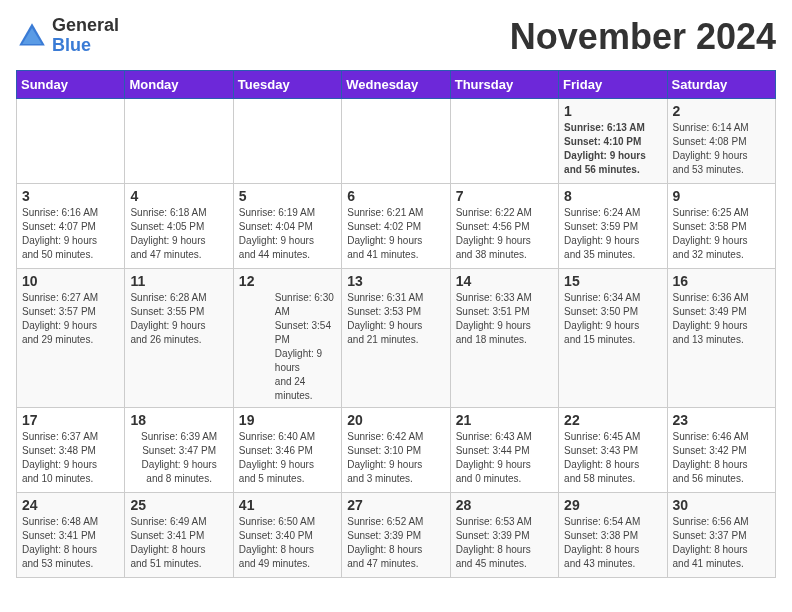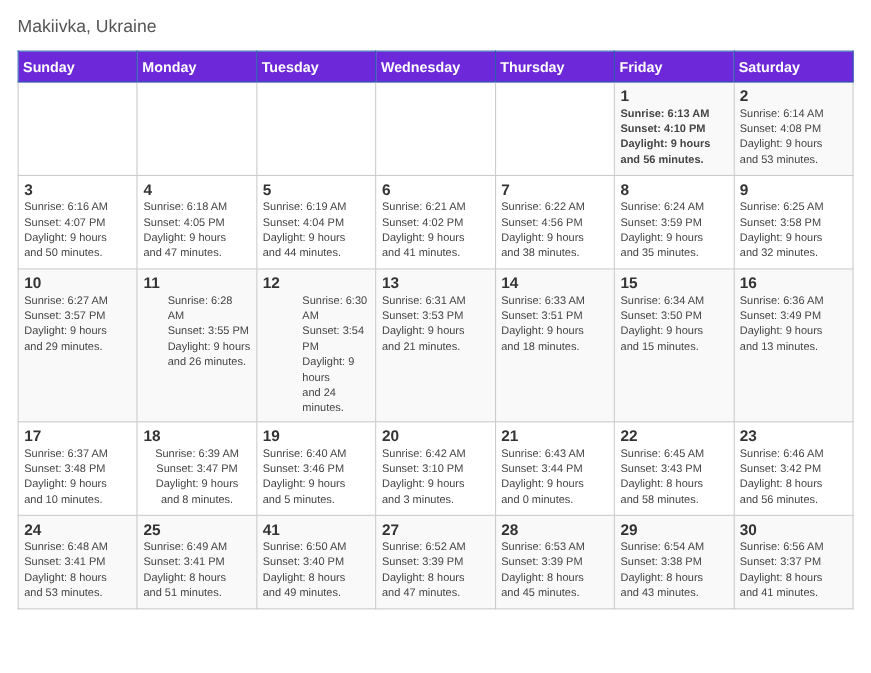--- a/index.html
+++ b/index.html
@@ -91,22 +91,32 @@
       line-height: 1.4;
     }
     .empty-cell {
       background: #fff !important;
     }
   </style>
 </head>
 <body>
 
 <div class="header-area">
+  <div class="logo">
+    <svg class="logo-icon" viewBox="0 0 40 40" xmlns="http://www.w3.org/2000/svg">
+      <polygon points="20,4 36,32 4,32" fill="#3a7bd5"></polygon>
+      <polygon points="20,10 32,30 8,30" fill="#5a9be5"></polygon>
+    </svg>
+    <div class="logo-text">
+      <span class="logo-general">General</span>
+      <span class="logo-blue">Blue</span>
+    </div>
+  </div>
   <div class="title-area">
-    <div class="location-title">Makiivka, Ukraine</div>
+    <div class="month-title">November 2024</div>
   </div>
 </div>
 
 <table>
   <thead>
     <tr>
     <th>Sunday</th>
         <th>Monday</th>
         <th>Tuesday</th>
         <th>Wednesday</th>
@@ -191,21 +201,21 @@
       <tr>
         <td>
           <span class="day-number">10</span>
           <div class="day-info" style="white-space: pre-line;">Sunrise: 6:27 AM
 Sunset: 3:57 PM
 Daylight: 9 hours
 and 29 minutes.</div>
         </td>
         <td>
           <span class="day-number">11</span>
-          <div class="day-info" style="white-space: pre-line; margin-left: 22px;">Sunrise: 6:28 AM
+          <div class="day-info" style="white-space: pre-line;">Sunrise: 6:28 AM
 Sunset: 3:55 PM
 Daylight: 9 hours
 and 26 minutes.</div>
         </td>
         <td>
           <span class="day-number">12</span>
           <div class="day-info" style="white-space: pre-line; margin-left: 36px;">Sunrise: 6:30 AM
 Sunset: 3:54 PM
 Daylight: 9 hours
 and 24 minutes.</div>

